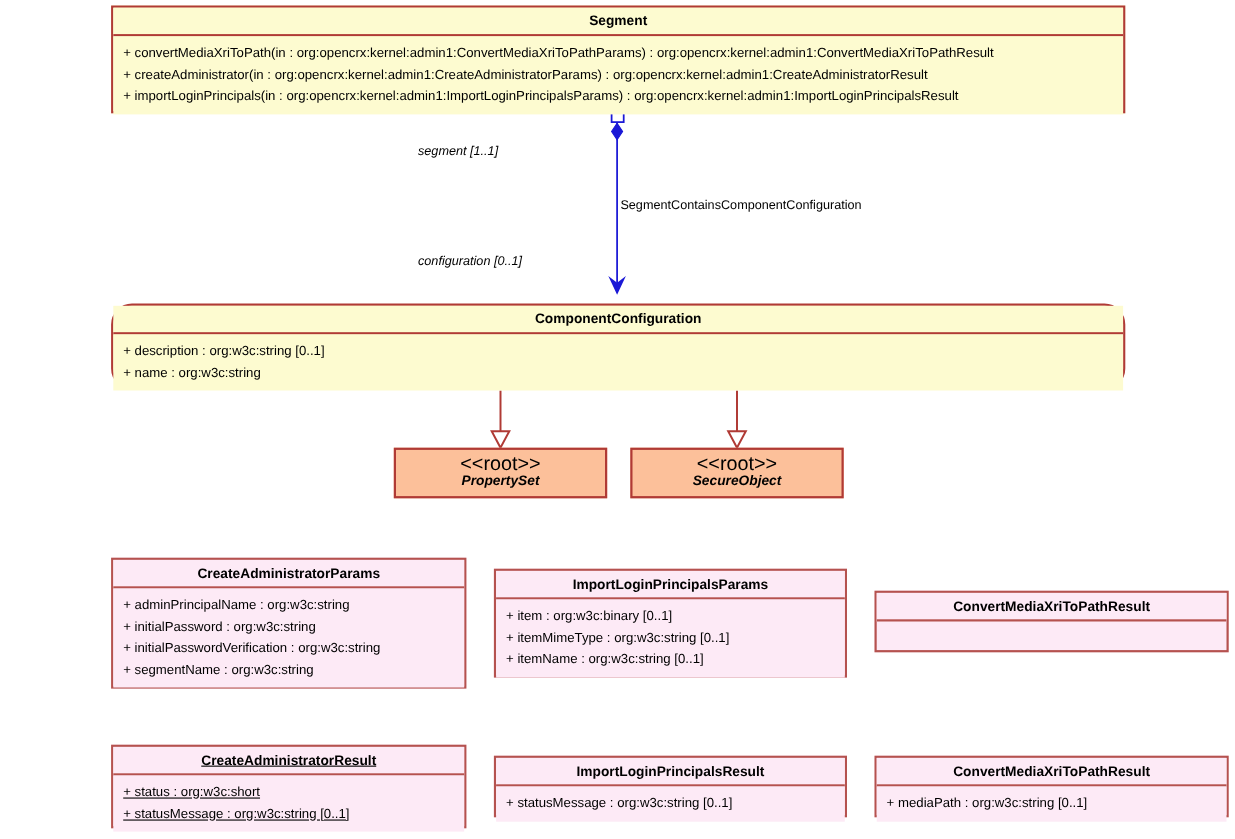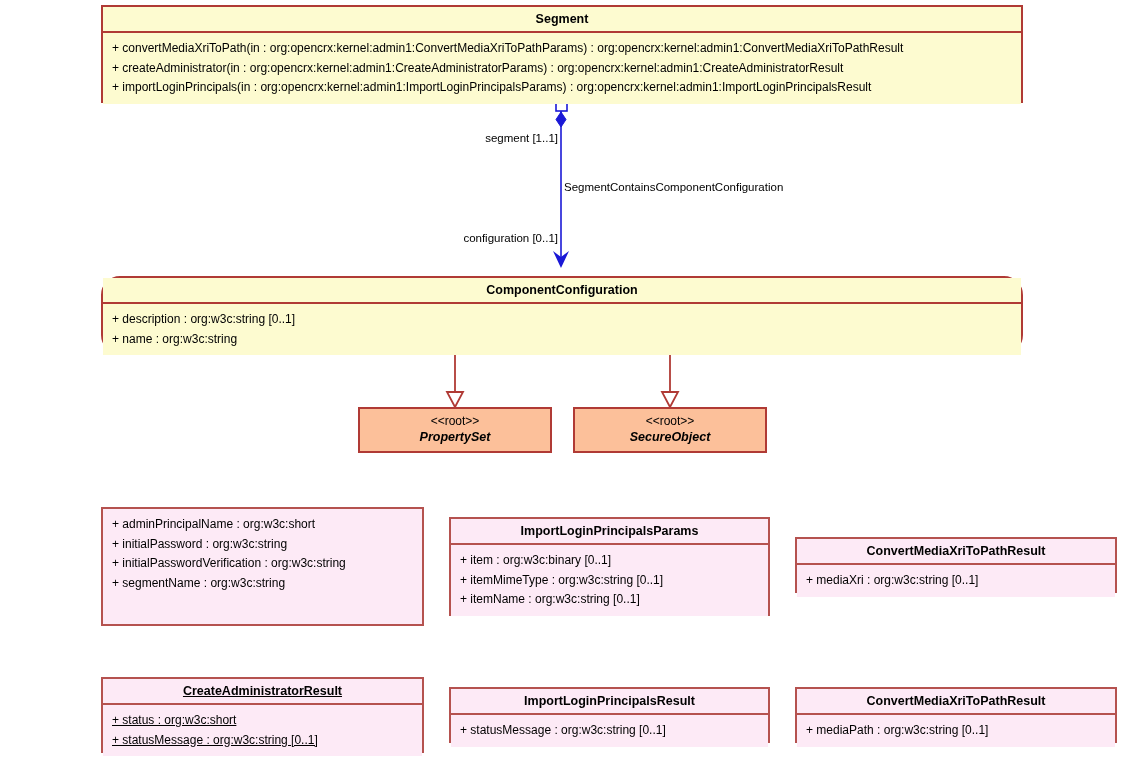--- a/index.html
+++ b/index.html
@@ -69,21 +69,21 @@
   .cls-orange .uml-stereo-block {
     box-sizing: border-box;
     height: 100%;
     display: flex;
     flex-direction: column;
     align-items: center;
     justify-content: center;
     padding-bottom: 2px;
   }
   .uml-stereotype {
-    font-size: 12px;
+    font-size: 18px;
     line-height: 15px;
     color: #000;
     white-space: nowrap;
   }
   .uml-abstract-name {
     font-size: 12.5px;
     line-height: 16px;
     font-weight: bold;
     font-style: italic;
     color: #000;
@@ -91,21 +91,21 @@
   }
 
   
   .conn-label {
     position: absolute;
     font-size: 11.5px;
     line-height: 13px;
     color: #000;
     white-space: nowrap;
   }
-  .conn-label.right-align { text-align: right; }
+  .conn-label.right-align { text-align: left; font-style: italic; }
 
   svg.overlay {
     position: absolute;
     left: 0; top: 0;
     width: 1123px;
     height: 763px;
     pointer-events: none;
   }
 </style>
 </head>
@@ -167,42 +167,40 @@
   </div>
 
   <div class="uml-class cls-orange" style="left:573px; top:407px; width:194px; height:46px;">
     <div class="uml-stereo-block">
       <div class="uml-stereotype">&lt;&lt;root&gt;&gt;</div>
       <div class="uml-abstract-name">SecureObject</div>
     </div>
   </div>
 
   <div class="uml-class cls-pink" style="left:101px; top:507px; width:323px; height:119px;">
-    <div class="uml-body">
-      <div class="uml-feature">+ adminPrincipalName : org:w3c:short</div>
+    <div class="uml-title">CreateAdministratorParams</div>
+    <div class="uml-body">
+      <div class="uml-feature">+ adminPrincipalName : org:w3c:string</div>
       <div class="uml-feature">+ initialPassword : org:w3c:string</div>
       <div class="uml-feature">+ initialPasswordVerification : org:w3c:string</div>
       <div class="uml-feature">+ segmentName : org:w3c:string</div>
     </div>
   </div>
 
   <div class="uml-class cls-pink" style="left:449px; top:517px; width:321px; height:99px;">
     <div class="uml-title">ImportLoginPrincipalsParams</div>
     <div class="uml-body">
       <div class="uml-feature">+ item : org:w3c:binary [0..1]</div>
       <div class="uml-feature">+ itemMimeType : org:w3c:string [0..1]</div>
       <div class="uml-feature">+ itemName : org:w3c:string [0..1]</div>
     </div>
   </div>
 
   <div class="uml-class cls-pink" style="left:795px; top:537px; width:322px; height:56px;">
     <div class="uml-title">ConvertMediaXriToPathResult</div>
-    <div class="uml-body">
-      <div class="uml-feature">+ mediaXri : org:w3c:string [0..1]</div>
-    </div>
   </div>
 
   <div class="uml-class cls-pink" style="left:101px; top:677px; width:323px; height:76px;text-decoration:underline;">
     <div class="uml-title">CreateAdministratorResult</div>
     <div class="uml-body">
       <div class="uml-feature">+ status : org:w3c:short</div>
       <div class="uml-feature">+ statusMessage : org:w3c:string [0..1]</div>
     </div>
   </div>
 

